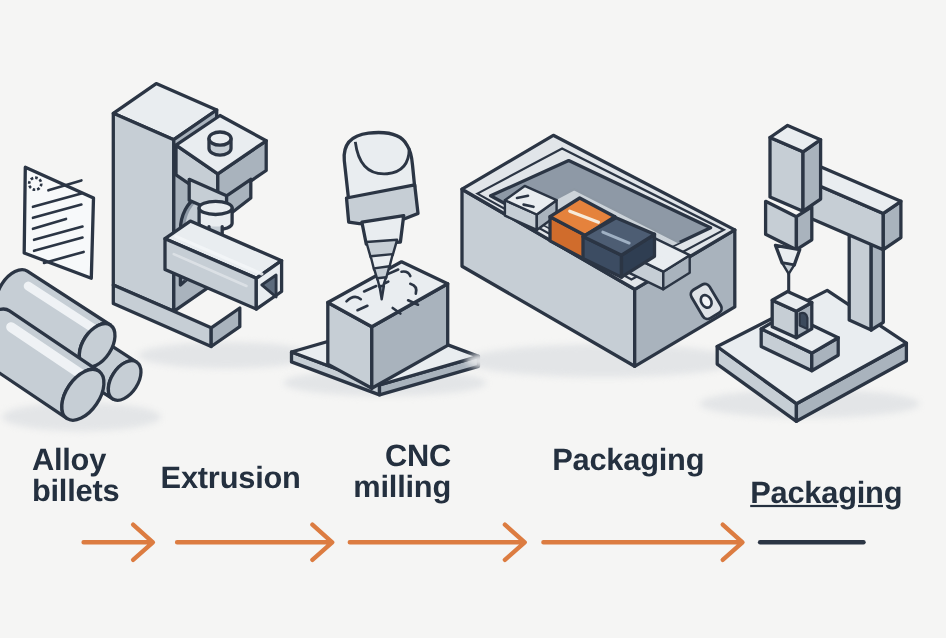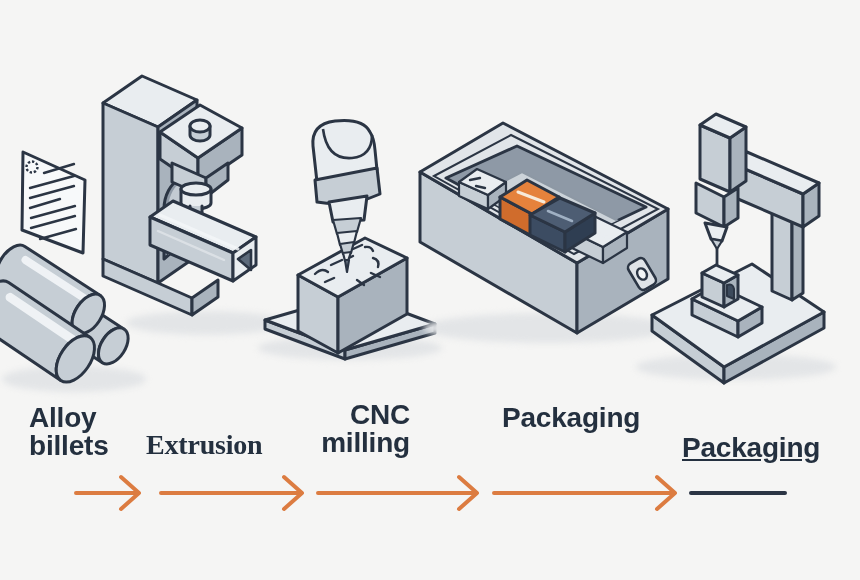--- a/index.html
+++ b/index.html
@@ -263,21 +263,21 @@
         <polygon class="fm ol" points="66,192 88,202 88,226 66,216"></polygon>
         <polygon class="fd ol" points="88,202 102,194 102,218 88,226"></polygon>
         <polygon class="fl ol" points="66,192 80,184 102,194 88,202"></polygon>
         <path d="M91,204 q6,-2 7,4 l0,10 l-7,-3 Z" fill="#3c4a5c" stroke="#2b3544" stroke-width="2" stroke-linejoin="round"></path>
       </g>
     </svg>
   </div>
 
   <div class="stage-label" style="left:29px;top:404px;">Alloy
 billets</div>
-  <div class="stage-label" style="left:146px;top:431px;font-family:Liberation Serif, serif;">Extrusion</div>
+  <div class="stage-label" style="left:146px;top:421px;">Extrusion</div>
   <div class="stage-label centered" style="left:298px;top:401px;width:112px;">CNC
 milling</div>
   <div class="stage-label" style="left:502px;top:404px;">Packaging</div>
   <div class="stage-label" style="left:682px;top:434px;text-decoration:underline;">Packaging</div>
 
   <div class="connector" style="left:73px;top:471px;">
     <svg width="72" height="44" viewBox="0 0 72 44">
       <path class="arrow-stroke" d="M3,22 H64 M48,6 L66,22 L48,38"></path>
     </svg>
   </div>

